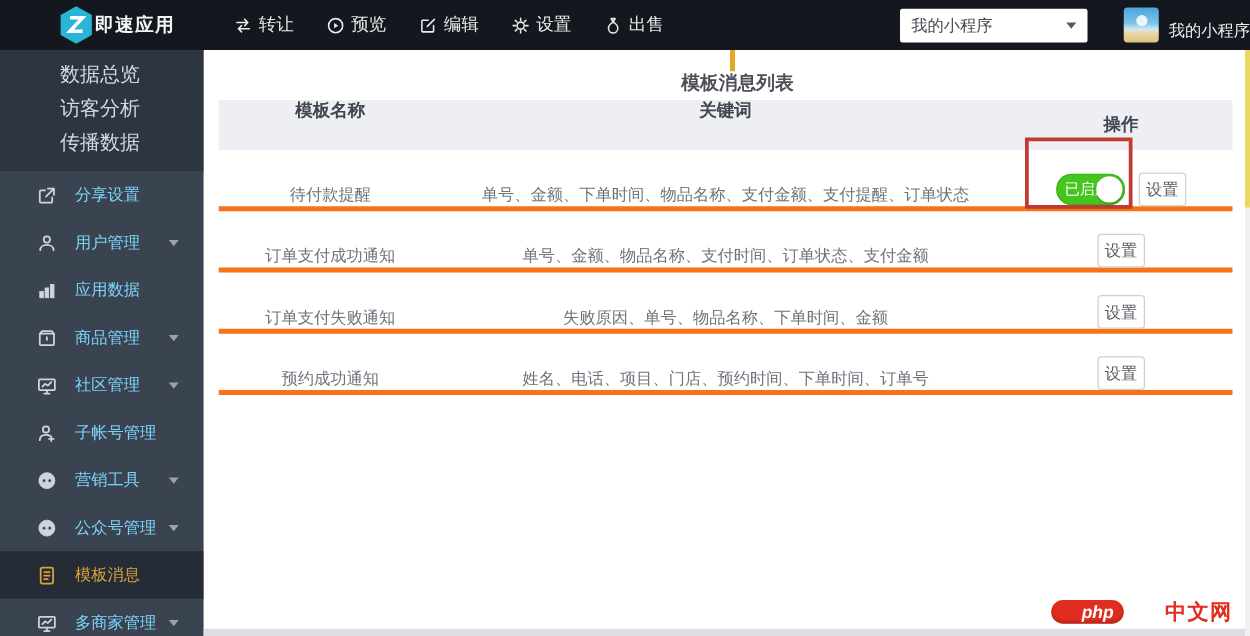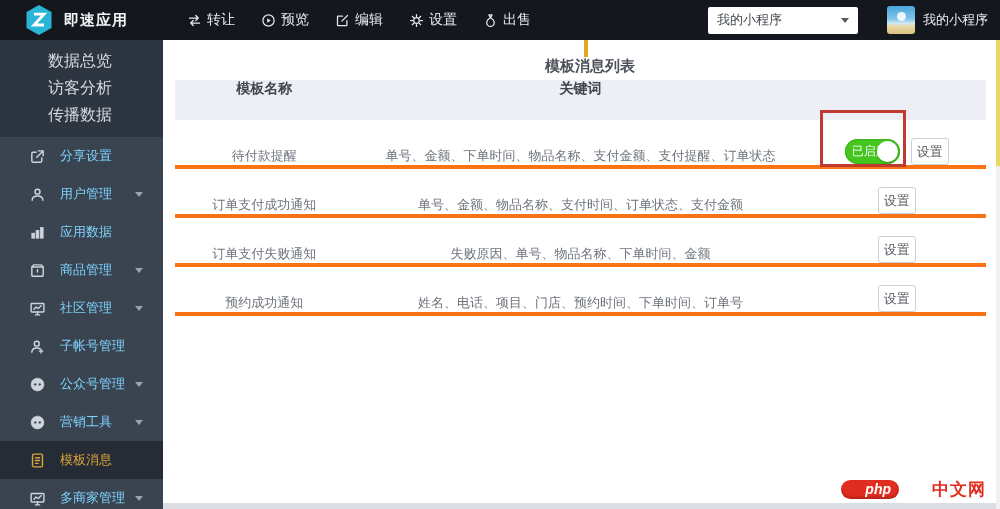--- a/index.html
+++ b/index.html
@@ -2,27 +2,27 @@
 <html><head>
 <meta charset="utf-8">
 <style>
   * { margin:0; padding:0; box-sizing:border-box; }
   html,body { width:1000px; height:509px; }
   body { font-family:"Liberation Sans","DejaVu Sans",sans-serif; background:#fff; overflow:hidden; }
   .page { position:relative; width:1000px; height:509px; background:#fff; overflow:hidden; }
 
   
   .topbar { position:absolute; left:0; top:0; width:1000px; height:40px; background:#14171d; display:flex; align-items:center; }
-  .brand { width:163px; display:flex; align-items:center; gap:10px; padding-left:24px; flex-shrink:0; }
+  .brand { width:163px; display:flex; align-items:center; gap:0; padding-left:46px; flex-shrink:0; }
   .brand-logo { width:30px; height:34px; display:block; }
   .brand-name { color:#f2f4f6; font-size:15px; font-weight:bold; letter-spacing:1px; white-space:nowrap; }
   .top-menu { display:flex; align-items:center; gap:26px; margin-left:24px; }
   .top-menu-item { display:flex; align-items:center; gap:5px; color:#e8eaed; font-size:14px; cursor:pointer; white-space:nowrap; }
   .top-menu-item svg { width:15px; height:15px; stroke:#e8eaed; }
-  .topbar-right { margin-left:auto; display:flex; align-items:center; margin-right:12px; }
+  .topbar-right { margin-left:auto; display:flex; align-items:flex-end; margin-right:0; }
   .app-select { width:150px; height:27px; background:#fff; border-radius:2px; display:flex; align-items:center; padding:0 9px; font-size:13px; color:#454a50; cursor:pointer; }
   .app-select-caret { margin-left:auto; width:0; height:0; border-left:4px solid transparent; border-right:4px solid transparent; border-top:5px solid #555a60; }
   .avatar { width:28px; height:28px; border-radius:3px; margin-left:29px; position:relative; overflow:hidden;
             background:linear-gradient(to bottom,#4aa5dc 0%,#7ec3e8 45%,#cfe9f2 62%,#e8d9a8 72%,#dcc27c 100%); }
   .avatar::after { content:""; position:absolute; left:10px; top:6px; width:9px; height:9px; border-radius:50%; background:rgba(255,255,255,.85); }
   .account-name { color:#eceef1; font-size:13px; margin-left:8px; white-space:nowrap; }
 
   
   .sidebar { position:absolute; left:0; top:40px; width:163px; height:469px; background:#3a4350; }
   .side-group { background:#2d3540; padding:7px 0 9px 0; }
@@ -200,33 +200,33 @@
     </div>
 
     <div class="side-item">
       <span class="s-icon">
         <svg viewBox="0 0 24 24" stroke="none">
             <circle cx="12" cy="12" r="9" fill="#cfd5dc"></circle>
             <circle cx="8.8" cy="12" r="2.1" fill="#3a4350"></circle>
             <circle cx="15.2" cy="12" r="2.1" fill="#3a4350"></circle>
           </svg>
       </span>
-      <span>公众号管理</span>
+      <span>营销工具</span>
       <span class="caret"></span>
     </div>
 
     <div class="side-item">
       <span class="s-icon">
         <svg viewBox="0 0 24 24" stroke="none">
             <circle cx="12" cy="12" r="9" fill="#cfd5dc"></circle>
             <circle cx="8.8" cy="12" r="2.1" fill="#3a4350"></circle>
             <circle cx="15.2" cy="12" r="2.1" fill="#3a4350"></circle>
           </svg>
       </span>
-      <span>营销工具</span>
+      <span>公众号管理</span>
       <span class="caret"></span>
     </div>
 
     <div class="side-item active">
       <span class="s-icon">
         <svg class="icon" viewBox="0 0 24 24">
             <rect x="5" y="3" width="14" height="18" rx="2"></rect>
             <path d="M9 8h6M9 12h6M9 16h4"></path>
           </svg>
       </span>
@@ -248,20 +248,21 @@
   <main class="main">
     <div class="page-title-row">
       <span class="title-bar"></span>
       <h1 class="page-title">模板消息列表</h1>
     </div>
 
     <div class="tmpl-table">
       <div class="t-head">
         <div class="c-name">模板名称</div>
         <div class="c-kw">关键词</div>
+        <div class="c-act">操作</div>
       </div>
 
       <div class="t-row">
         <div class="c-name">待付款提醒</div>
         <div class="c-kw">单号、金额、下单时间、物品名称、支付金额、支付提醒、订单状态</div>
         <div class="c-act">
           <div class="toggle">
             <span class="toggle-label">已启用</span>
             <span class="toggle-knob"></span>
           </div>

